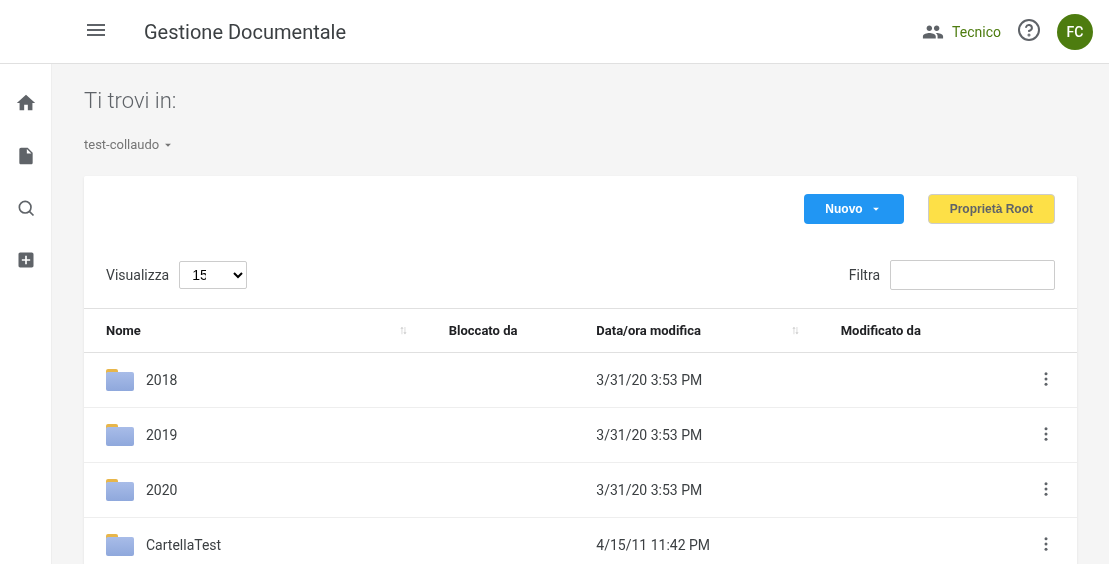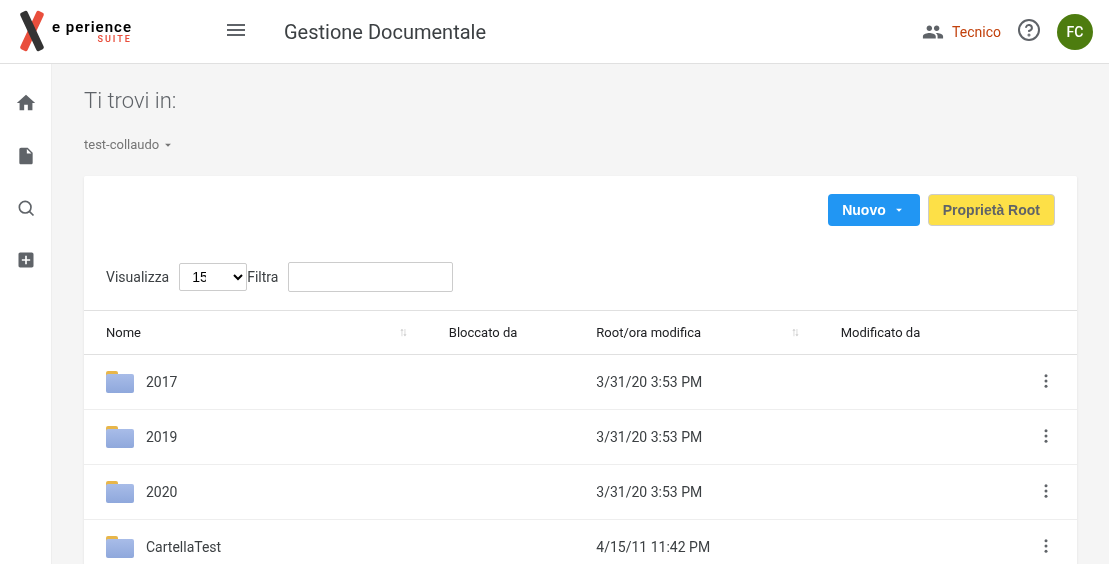--- a/index.html
+++ b/index.html
@@ -36,21 +36,21 @@
       border-radius: 2px;
     }
     .logo-x::before { background: #e94e3c; transform: rotate(25deg); }
     .logo-x::after { background: #333; transform: rotate(-25deg); }
     .logo-text { margin-left: 4px; line-height: 1; }
     .logo-text-top { font-size: 15px; font-weight: 600; color: #000; letter-spacing: 1px; }
     .logo-text-bottom { font-size: 9px; color: #e94e3c; letter-spacing: 2px; text-align: right; font-weight: 600;}
     .menu-icon { cursor: pointer; color: #5f6368; padding: 8px; margin-left: 60px;}
     .app-title { font-size: 20px; color: #3c4043; font-weight: 400; margin-left: 4px;}
     .header-right { display: flex; align-items: center; gap: 16px; }
-    .user-role { display: flex; align-items: center; gap: 8px; color: #c2410c; font-size: 14px; }
+    .user-role { display: flex; align-items: center; gap: 8px; color: #4d7c0f; font-size: 14px; }
     .help-icon { cursor: pointer; color: #5f6368; }
     .avatar {
       width: 36px; height: 36px; border-radius: 50%;
       background: #4d7c0f; color: #fff;
       display: flex; align-items: center; justify-content: center;
       font-size: 14px; font-weight: 500; cursor: pointer;
     }
     .layout { display: flex; height: calc(100% - 64px); }
     .sidebar {
       width: 52px; background: #fff;
@@ -64,42 +64,42 @@
     .breadcrumb-path { font-size: 13px; color: #757575; margin-top: 24px; display: flex; align-items: center; gap: 2px; cursor: pointer; }
     .card {
       background: #fff; margin-top: 24px; border-radius: 2px;
       box-shadow: 0 1px 3px rgba(0,0,0,0.08);
     }
     .card-actions {
       display: flex; justify-content: flex-end; gap: 8px;
       padding: 18px 22px 0 22px;
     }
     .btn {
-      padding: 7px 14px; font-size: 14px; font-weight: 600;
+      padding: 7px 21px; font-size: 12px; font-weight: 600;
       border-radius: 4px; cursor: pointer; border: none;
-      display: flex; align-items: center; gap: 6px;
+      display: flex; align-items: center; gap: 6px; margin-left: 16px;
     }
     .btn-primary { background: #2196f3; color: #fff; }
     .btn-outline { background: #fde047; color: #5f6368; border: 1px solid #ccc; }
     .table-controls {
-      display: flex; justify-content: flex-start; align-items: center;
+      display: flex; justify-content: space-between; align-items: center;
       padding: 36px 22px 18px 22px;
     }
     .control-group { display: flex; align-items: center; gap: 10px; font-size: 14px; color: #3c4043; }
     .control-group select {
       padding: 4px 24px 4px 8px; border: 1px solid #ccc; border-radius: 2px;
       font-size: 14px; height: 28px; background: #fff; width: 68px;
     }
     .control-group input[type="text"] {
       border: 1px solid #ccc; border-radius: 2px; height: 30px;
       padding: 0 8px; width: 165px;
     }
     table { width: 100%; border-collapse: collapse; }
     th {
-      text-align: left; font-size: 13px; font-weight: 400; color: #202124;
+      text-align: left; font-size: 13px; font-weight: 700; color: #202124;
       padding: 14px 22px; border-bottom: 1px solid #e0e0e0;
       border-top: 1px solid #e0e0e0;
     }
     th .sort-icons { float: right; color: #bdbdbd; font-size: 12px; letter-spacing: -3px;}
     td {
       font-size: 14px; color: #3c4043;
       padding: 16px 22px; border-bottom: 1px solid #eee; vertical-align: middle;
     }
     .name-cell { display: flex; align-items: center; gap: 12px; }
     .folder-icon { width: 28px; height: 22px; position: relative; }
@@ -117,27 +117,20 @@
     .col-locked { width: 15%; }
     .col-date { width: 25%; }
     .col-modby { width: 20%; }
     .col-act { width: 5%; text-align: right;}
   </style>
 </head>
 <body>
 
 <div class="header">
   <div class="header-left">
-    <div class="logo">
-      <div class="logo-x"></div>
-      <div class="logo-text">
-        <div class="logo-text-top">e perience</div>
-        <div class="logo-text-bottom">SUITE</div>
-      </div>
-    </div>
     <div class="menu-icon">
       <svg width="24" height="24" viewBox="0 0 24 24" fill="currentColor">
           <path d="M3 18h18v-2H3v2zm0-5h18v-2H3v2zm0-7v2h18V6H3z"></path>
         </svg>
     </div>
     <div class="app-title">Gestione Documentale</div>
   </div>
   <div class="header-right">
     <div class="user-role">
       <svg width="22" height="22" viewBox="0 0 24 24" fill="#5f6368">
@@ -222,38 +215,38 @@
         <thead>
           <tr>
             <th class="col-name">
               <span>Nome</span>
               <span class="sort-icons">↑↓</span>
             </th>
             <th class="col-locked">
               <span>Bloccato da</span>
             </th>
             <th class="col-date">
-              <span>Root/ora modifica</span>
+              <span>Data/ora modifica</span>
               <span class="sort-icons">↑↓</span>
             </th>
             <th class="col-modby">
               <span>Modificato da</span>
             </th>
             <th class="col-act"></th>
           </tr>
         </thead>
         <tbody id="table-body">
             <tr>
     <td class="col-name">
       <div class="name-cell">
         <div class="folder-icon">
           <div class="folder-back"></div>
                     <div class="folder-body"></div>
         </div>
-        <span>2017</span>
+        <span>2018</span>
       </div>
     </td>
     <td class="col-locked"></td>
     <td class="col-date">3/31/20 3:53 PM</td>
     <td class="col-modby"></td>
     <td class="col-act">
       <span class="more-icon">
         <svg width="18" height="18" viewBox="0 0 24 24" fill="#5f6368">
                     <circle cx="12" cy="5" r="2"></circle>
                     <circle cx="12" cy="12" r="2"></circle>

